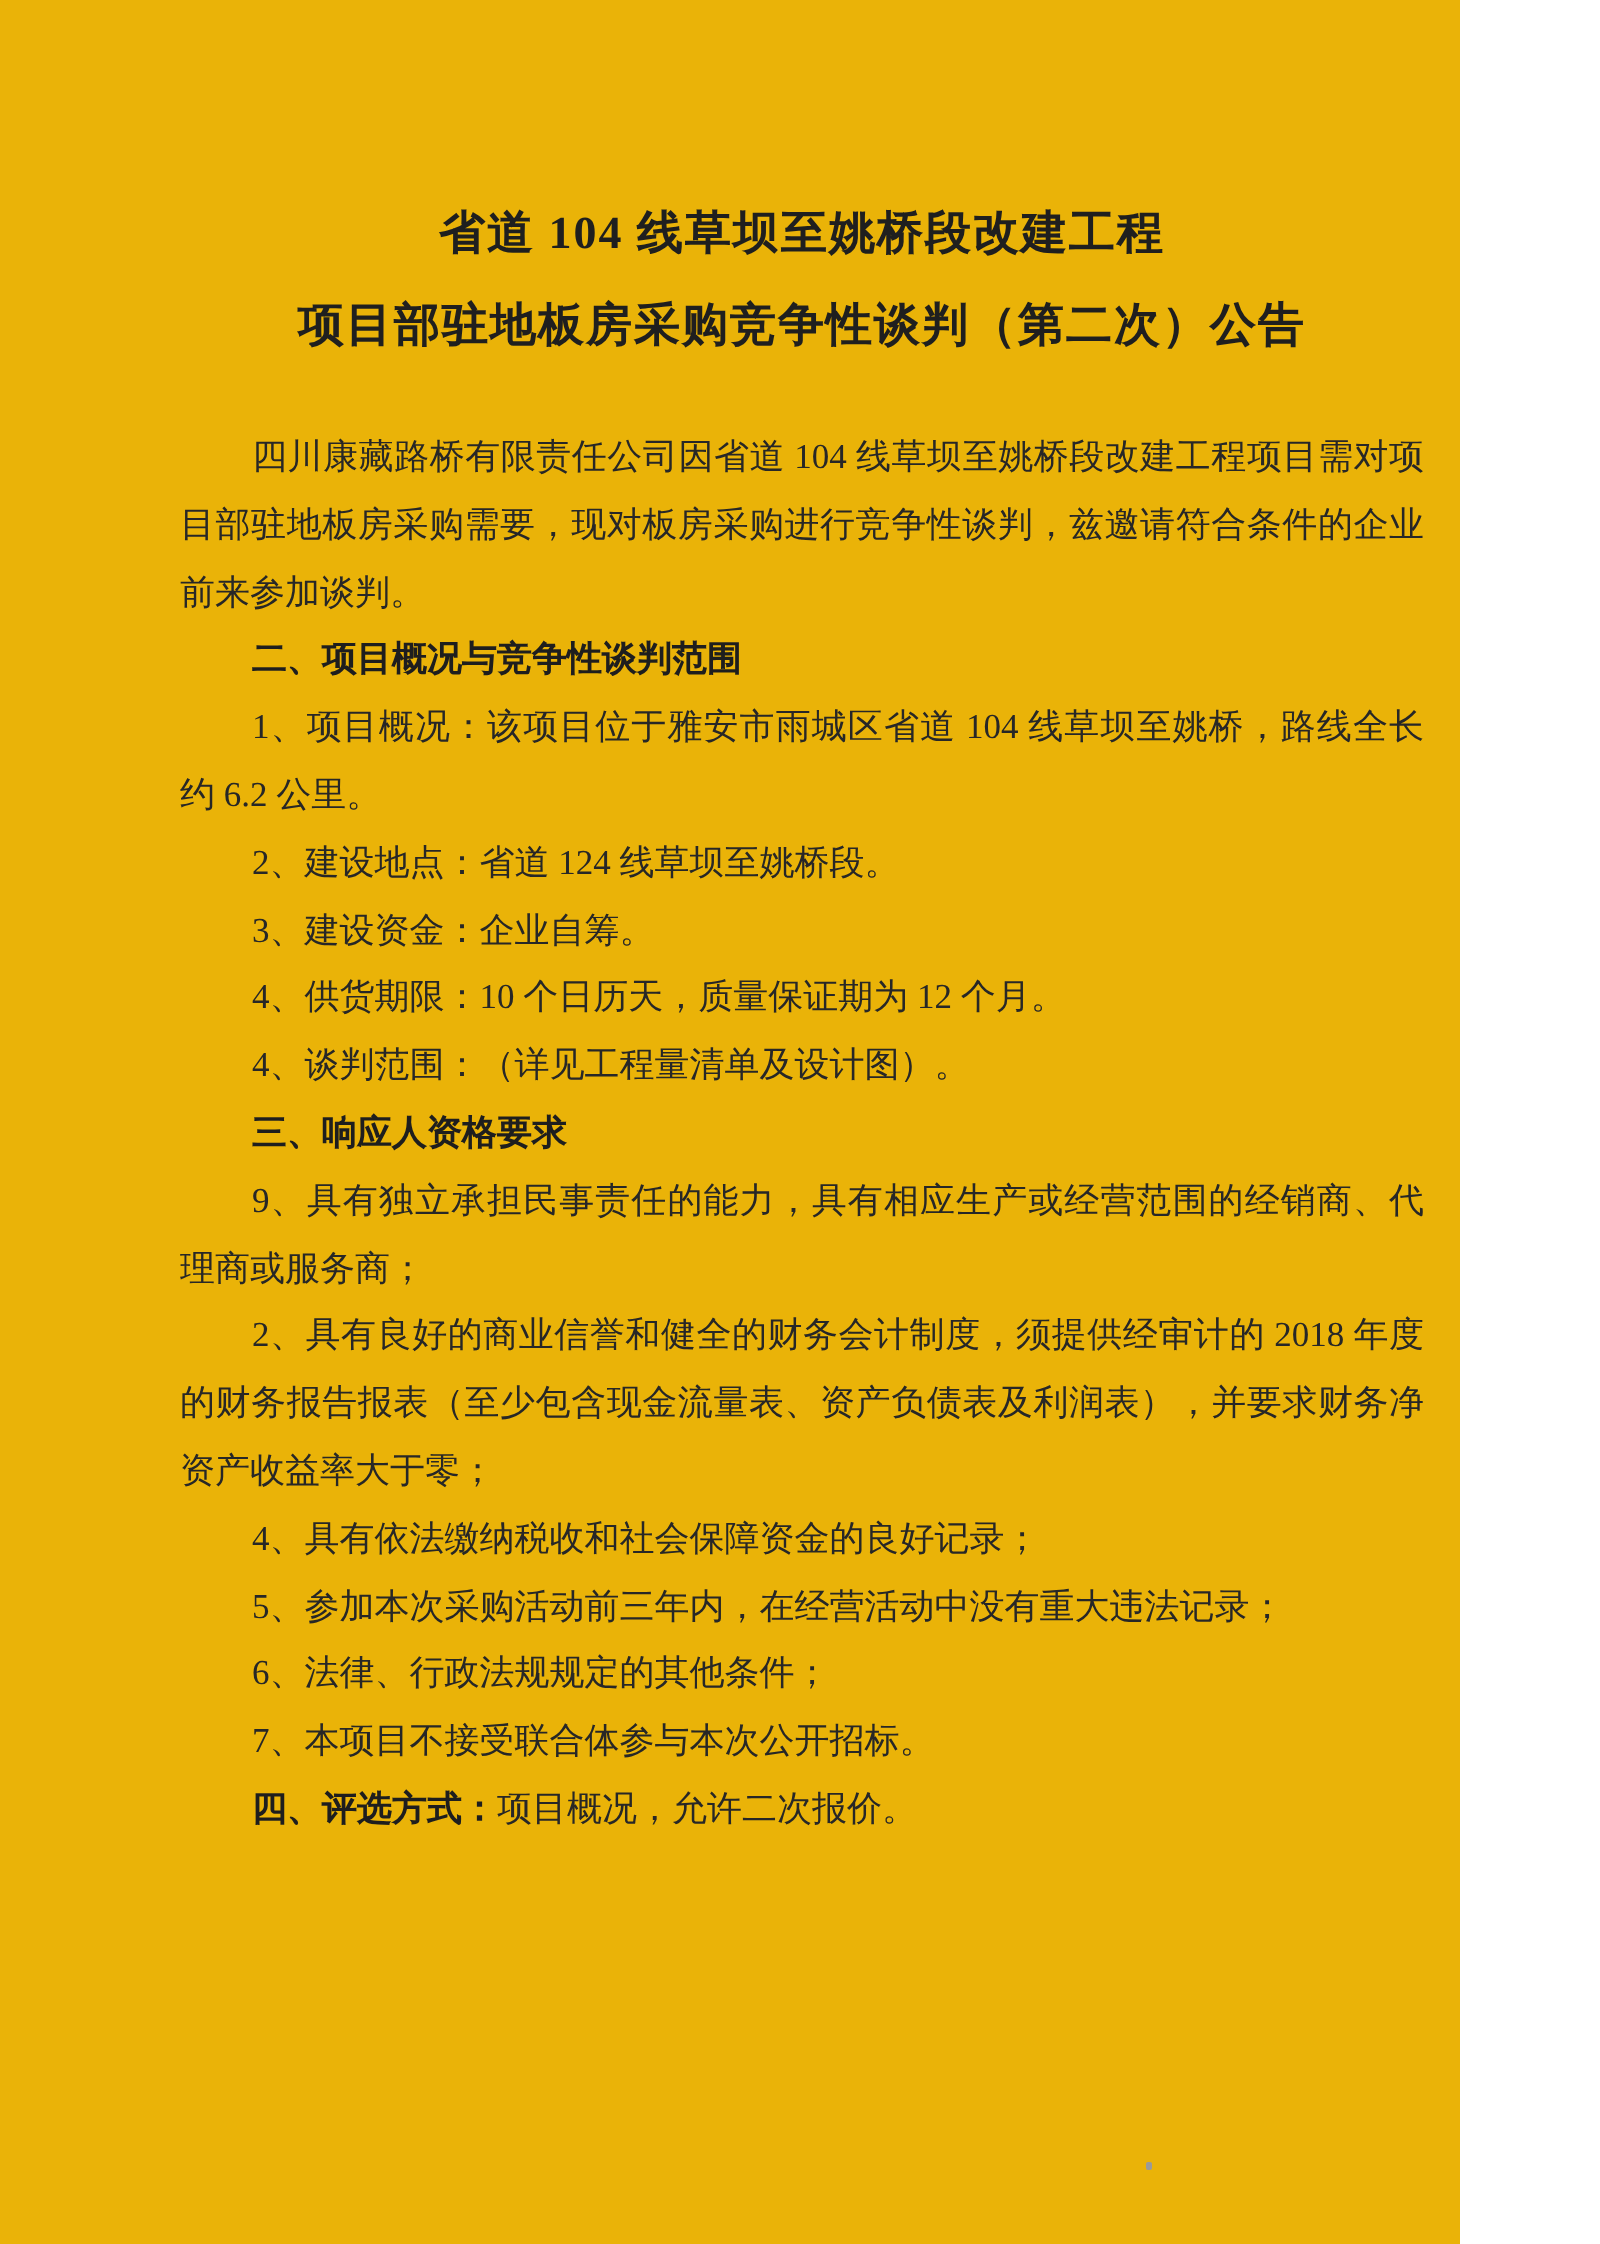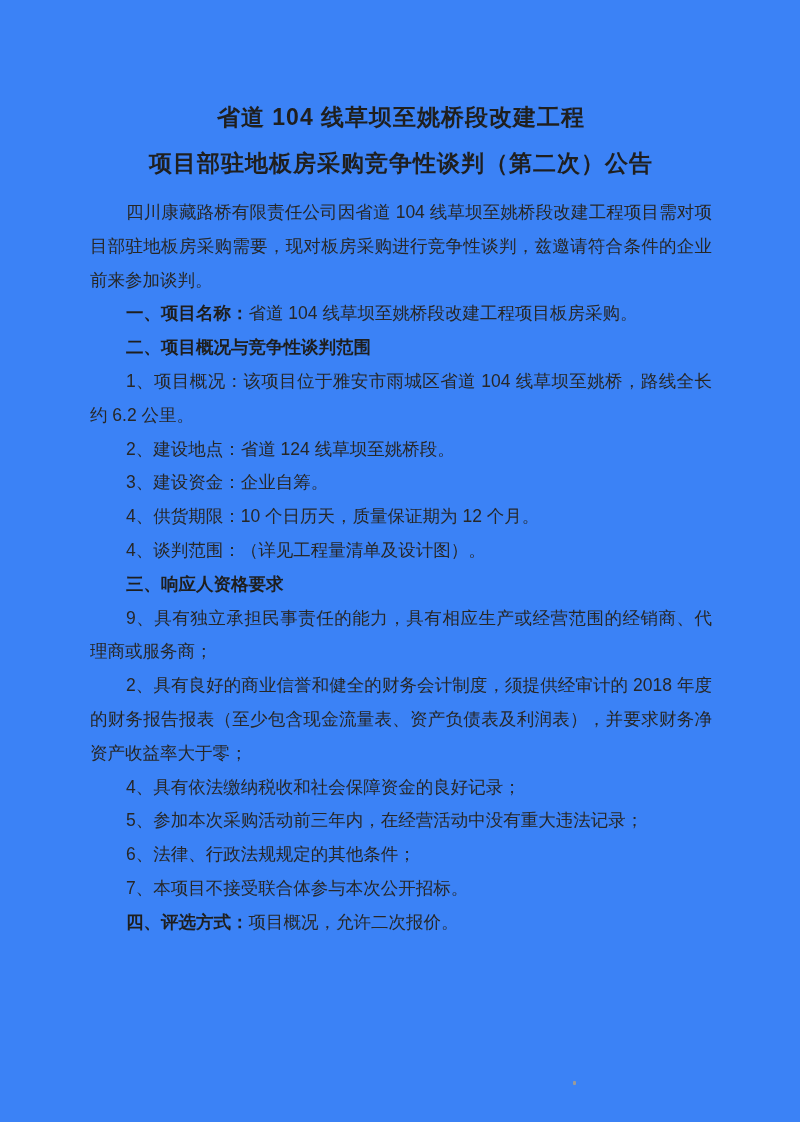--- a/index.html
+++ b/index.html
@@ -2,44 +2,44 @@
 <html><head>
 <meta charset="utf-8">
 <style>
   html, body {
     margin: 0;
     padding: 0;
     background: #ffffff;
   }
   .page {
     position: relative;
-    width: 800px;
+    width: 730px;
     height: 1122px;
-    background: #3b82f6;
+    background: #eab308;
     overflow: hidden;
-    font-family: Liberation Sans, sans-serif;
+    font-family: Liberation Serif, serif;
     color: #262626;
   }
   .content {
     position: absolute;
     left: 90px;
     top: 94px;
     width: 622px;
   }
   .doc-title {
     margin: 0;
     text-align: center;
     font-size: 23px;
     font-weight: 700;
     line-height: 46px;
     letter-spacing: 1px;
     color: #1f1f1f;
   }
   .body-text {
-    margin-top: 10px;
+    margin-top: 26px;
   }
   .para {
     margin: 0;
     font-size: 17.5px;
     line-height: 33.8px;
     text-align: justify;
     text-indent: 36px;
     color: #272727;
   }
   .para .hd {
@@ -62,21 +62,20 @@
 <div class="page">
   <div class="content">
 
     <h1 class="doc-title">省道 104 线草坝至姚桥段改建工程</h1>
     <h1 class="doc-title">项目部驻地板房采购竞争性谈判（第二次）公告</h1>
 
     <div class="body-text">
 
       <p class="para">四川康藏路桥有限责任公司因省道 104 线草坝至姚桥段改建工程项目需对项目部驻地板房采购需要，现对板房采购进行竞争性谈判，兹邀请符合条件的企业前来参加谈判。</p>
 
-      <p class="para"><span class="hd">一、项目名称：</span><span>省道 104 线草坝至姚桥段改建工程项目板房采购。</span></p>
 
       <p class="para"><span class="hd">二、项目概况与竞争性谈判范围</span></p>
       <p class="para">1、项目概况：该项目位于雅安市雨城区省道 104 线草坝至姚桥，路线全长约 6.2 公里。</p>
       <p class="para">2、建设地点：省道 124 线草坝至姚桥段。</p>
       <p class="para">3、建设资金：企业自筹。</p>
       <p class="para">4、供货期限：10 个日历天，质量保证期为 12 个月。</p>
       <p class="para">4、谈判范围：（详见工程量清单及设计图）。</p>
 
       <p class="para"><span class="hd">三、响应人资格要求</span></p>
       <p class="para">9、具有独立承担民事责任的能力，具有相应生产或经营范围的经销商、代理商或服务商；</p>

